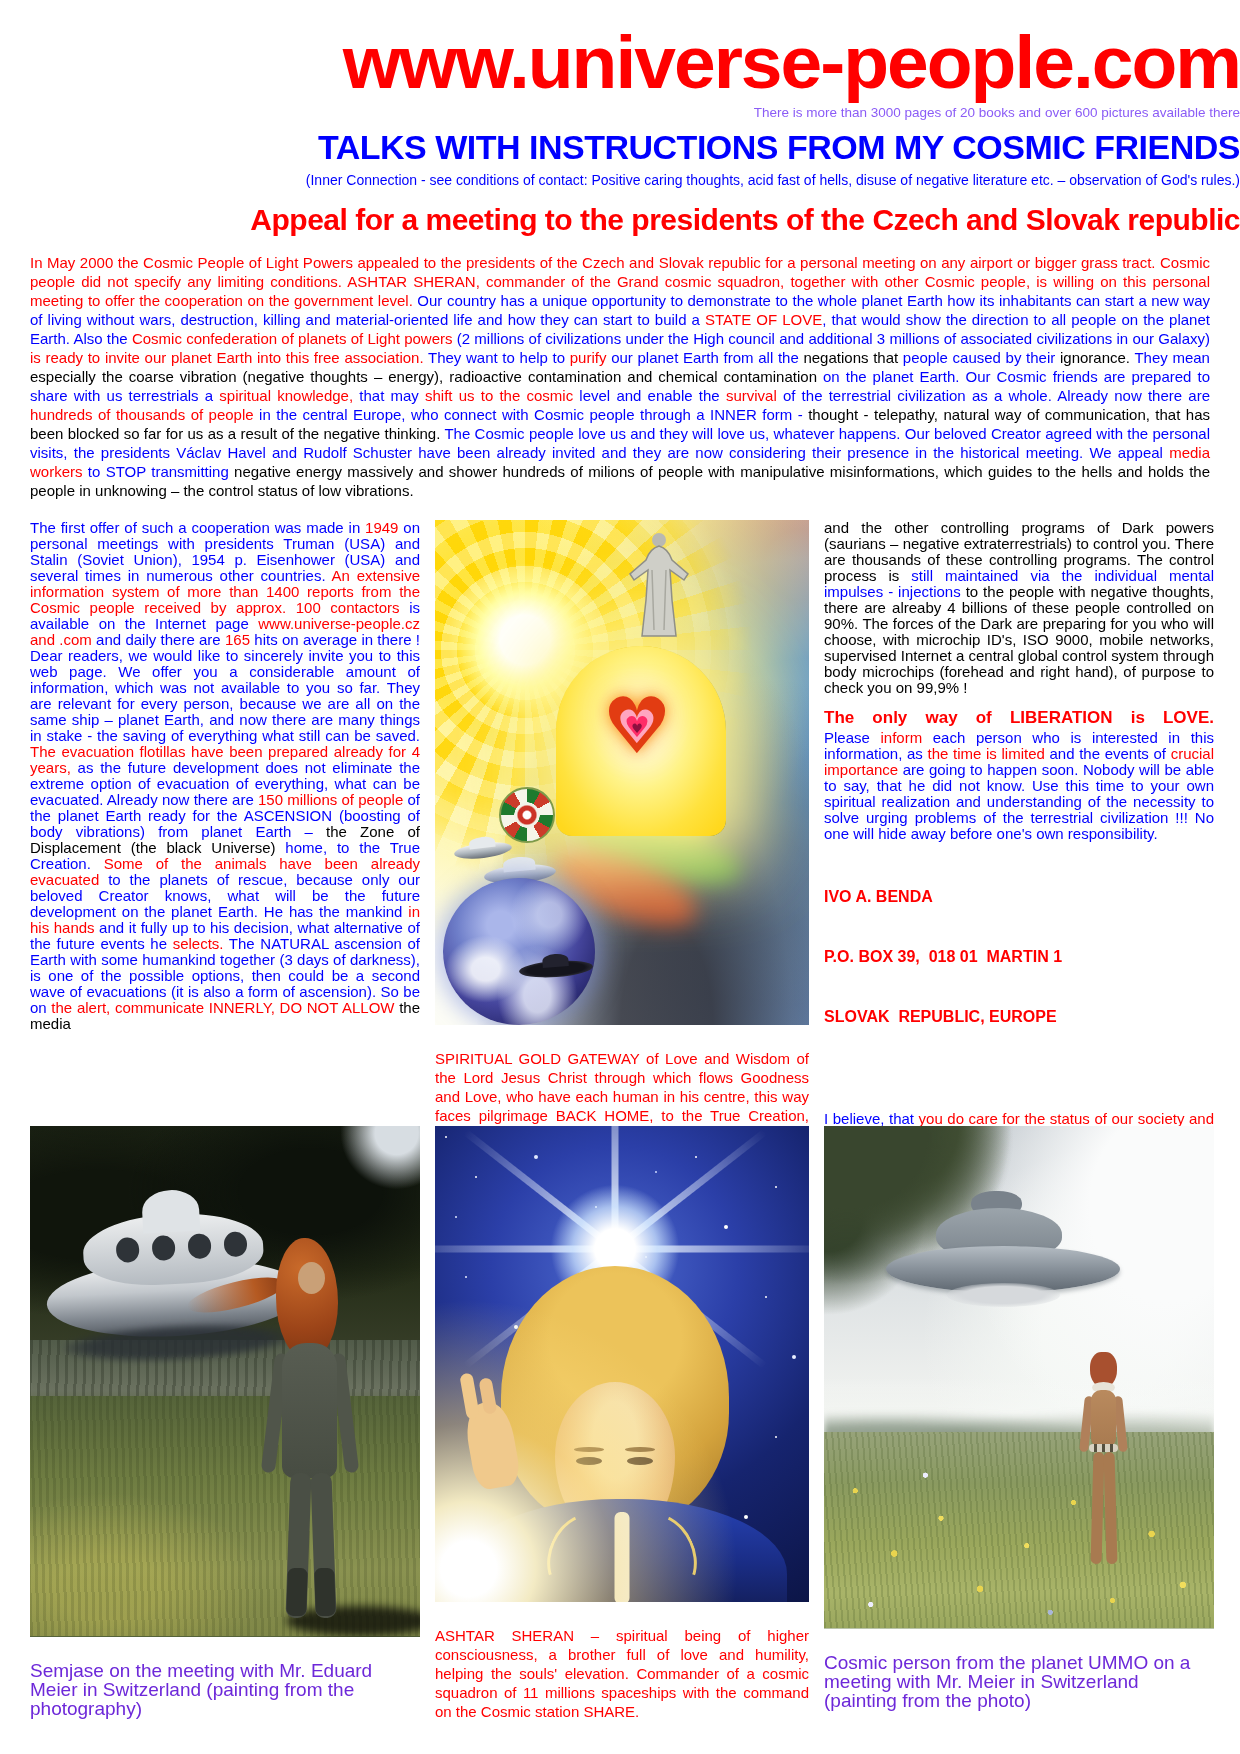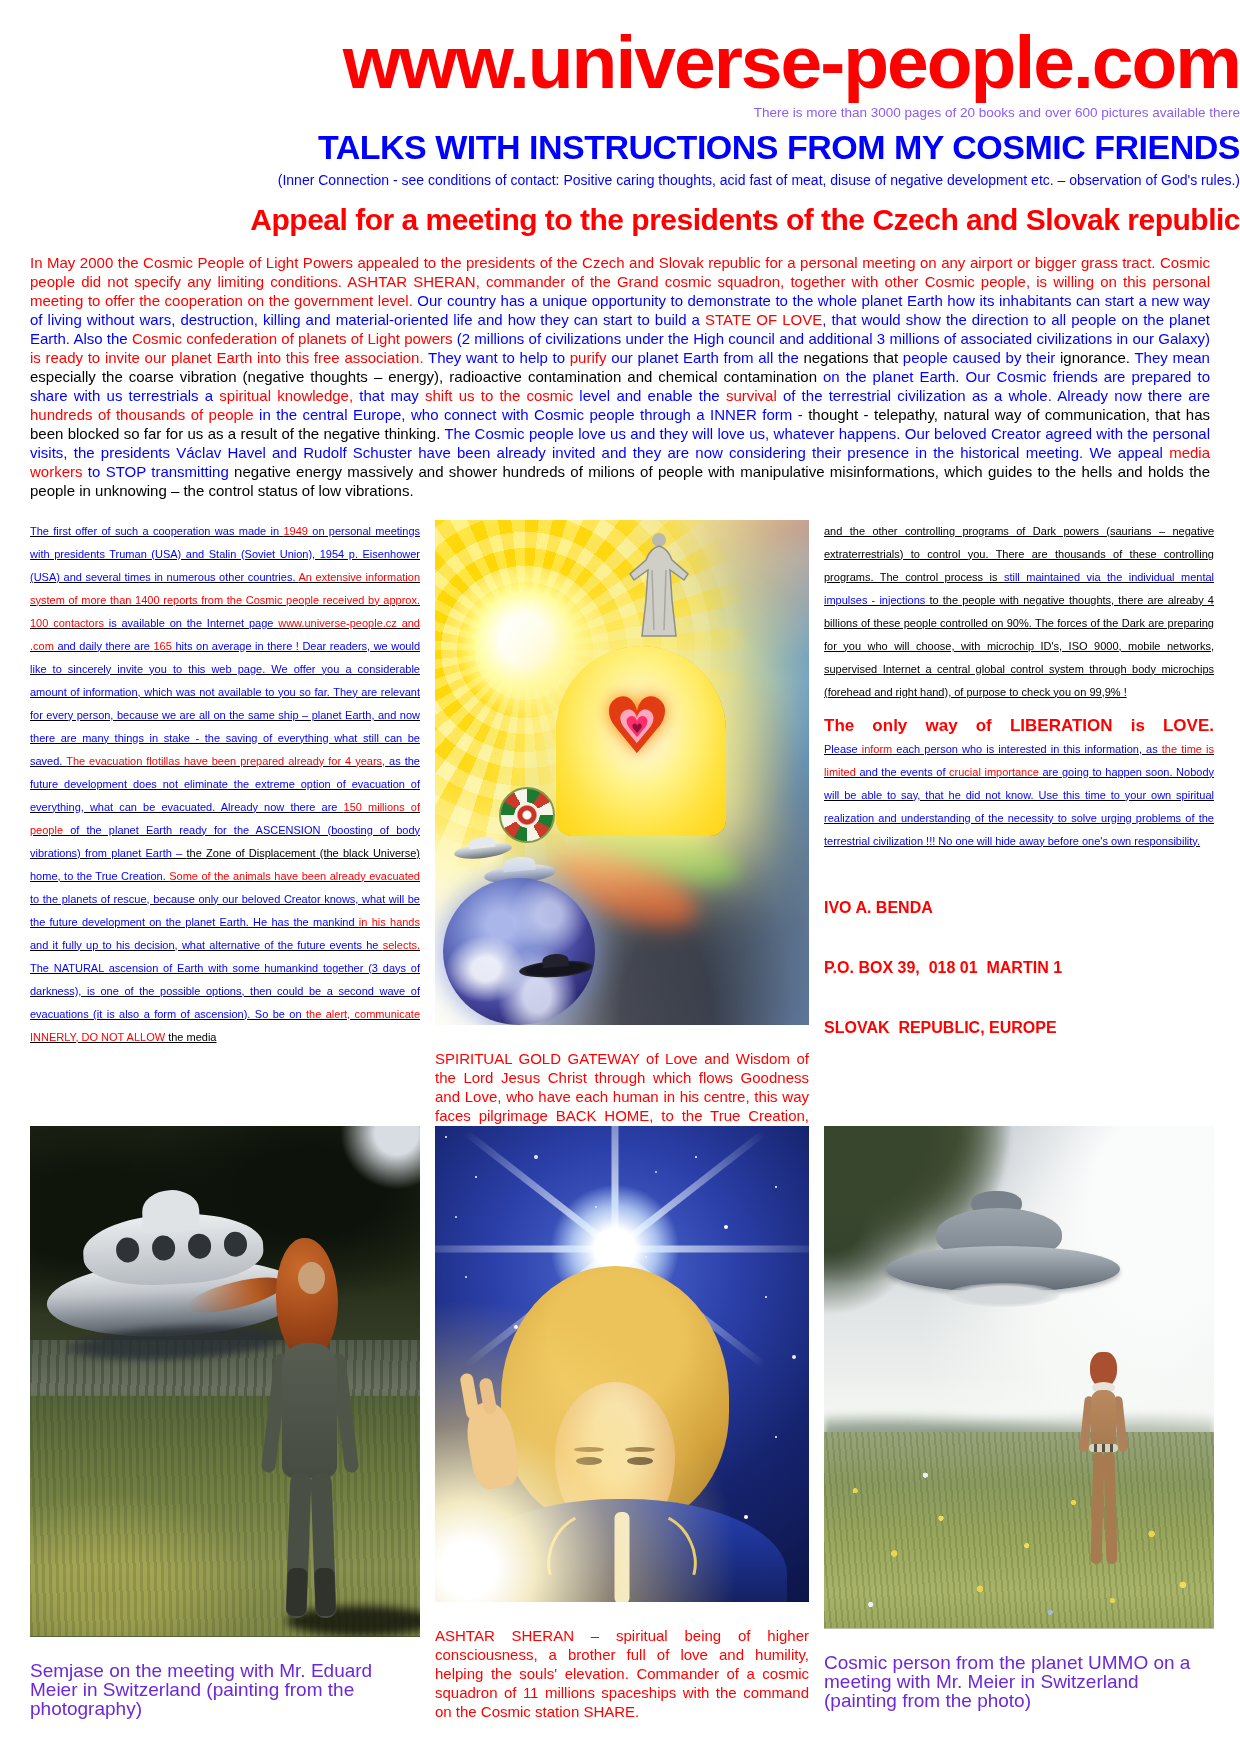--- a/index.html
+++ b/index.html
@@ -21,21 +21,21 @@
   .appeal { margin-top:15px; font-size:30px; font-weight:bold; color:#ff0000; letter-spacing:-0.5px; white-space:nowrap; }
 
   .intro { margin:16px 30px 0; font-size:15px; line-height:19px; text-align:justify; }
 
   .cols {
     display:grid; grid-template-columns:390px 374px 390px; column-gap:15px;
     margin:20px 30px 0;
   }
   .cols.toprow { height:606px; }
   .cols.bottom { margin-top:0; }
-  .body-text { font-size:11px; line-height:23px; text-align:justify;text-decoration:underline; }
+  .body-text { font-size:15px; line-height:16px; text-align:justify; }
   .lib-heading { margin:12px 0 2px; font-size:17px; font-weight:bold; color:#ff0000; text-align:justify; text-align-last:justify; }
   .address { margin-top:5px; text-align:left; color:#ff0000; font-weight:bold; font-size:16px; line-height:20px; white-space:pre-wrap; }
   .believe { margin-top:44px; }
   .signoff1 { margin-top:2px; color:#0000ff; font-size:15px; line-height:18.4px; text-align:center; }
   .signoff2 { color:#0000ff; font-size:15px; line-height:18.4px; text-align:right; white-space:pre-wrap; }
 
   .caption { margin-top:24px; font-size:15px; line-height:19px; }
   .red-cap { color:#ff0000; text-align:justify; }
   .blue-cap { color:#6d28d9; text-align:left; font-size:19px; }
 
@@ -251,21 +251,21 @@
 </style>
 </head>
 <body>
 
 <div class="page">
 
   <header>
     <h1 class="site-title">www.universe-people.com</h1>
     <div class="site-subtitle">There is more than 3000 pages of 20 books and over 600 pictures available there</div>
     <h2 class="talks">TALKS WITH INSTRUCTIONS FROM MY COSMIC FRIENDS</h2>
-    <div class="talks-note">(Inner Connection - see conditions of contact: Positive caring thoughts, acid fast of meat, disuse of negative development etc. – observation of God's rules.)</div>
+    <div class="talks-note">(Inner Connection - see conditions of contact: Positive caring thoughts, acid fast of hells, disuse of negative literature etc. – observation of God's rules.)</div>
     <h3 class="appeal">Appeal for a meeting to the presidents of the Czech and Slovak republic</h3>
   </header>
 
   <p class="intro"><span class="c-r">In May 2000 the Cosmic People of Light Powers appealed to the presidents of the Czech and Slovak republic for a personal meeting on any airport or bigger grass tract. Cosmic people did not specify any limiting conditions. ASHTAR SHERAN, commander of the Grand cosmic squadron, together with other Cosmic people, is willing on this personal meeting to offer the cooperation on the government level. </span><span class="c-b">Our country has a unique opportunity to demonstrate to the whole planet Earth how its inhabitants can start a new way of living without wars, destruction, killing and material-oriented life and how they can start to build a </span><span class="c-r">STATE OF LOVE</span><span class="c-b">, that would show the direction to all people on the planet Earth. Also the </span><span class="c-r">Cosmic confederation of planets of Light powers</span><span class="c-b"> (2 millions of civilizations under the High council and additional 3 millions of associated civilizations in our Galaxy) </span><span class="c-r">is ready to invite our planet Earth into this free association.</span><span class="c-b"> They want to help to </span><span class="c-r">purify</span><span class="c-b"> our planet Earth from all the </span><span class="c-k">negations that </span><span class="c-b">people caused by their </span><span class="c-k">ignorance. </span><span class="c-b">They mean </span><span class="c-k">especially the coarse vibration (negative thoughts – energy), radioactive contamination and chemical contamination </span><span class="c-b">on the planet Earth. Our Cosmic friends are prepared to share with us terrestrials a </span><span class="c-r">spiritual knowledge,</span><span class="c-b"> that may </span><span class="c-r">shift us to the cosmic</span><span class="c-b"> level and enable the </span><span class="c-r">survival</span><span class="c-b"> of the terrestrial civilization as a whole. Already now there are </span><span class="c-r">hundreds of thousands of people</span><span class="c-b"> in the central Europe, who connect with Cosmic people through a INNER form - </span><span class="c-k">thought - telepathy, natural way of communication, that has been blocked so far for us as a result of the negative thinking.</span><span class="c-b">  The Cosmic people love us and they will love us, whatever happens. Our beloved Creator agreed with the personal visits, the presidents Václav Havel and Rudolf Schuster have been already invited and they are now considering their presence in the historical meeting. We appeal </span><span class="c-r">media workers</span><span class="c-b"> to STOP transmitting </span><span class="c-k">negative energy massively and shower hundreds of milions of people with manipulative misinformations, which guides to the hells and holds the people in unknowing – the control status of low vibrations.</span></p>
 
   <div class="cols toprow">
 
     <div>
       <p class="body-text"><span class="c-b">The first offer of such a cooperation was made in </span><span class="c-r">1949</span><span class="c-b"> on personal meetings with presidents Truman (USA) and Stalin (Soviet Union), 1954 p. Eisenhower (USA) and several times in numerous other countries. </span><span class="c-r">An extensive information system of more than 1400 reports from the Cosmic people received by approx. 100 contactors</span><span class="c-b"> is available on the Internet page </span><span class="c-r">www.universe-people.cz and .com</span><span class="c-b"> and daily there are </span><span class="c-r">165</span><span class="c-b"> hits on average in there !  Dear readers, we would like to sincerely invite you to this web page. We offer you a considerable amount of information, which was not available to you so far. They are relevant for every person, because we are all on the same ship – planet Earth, and now there are many things in stake - the saving of everything what still can be saved. </span><span class="c-r">The evacuation flotillas have been prepared already for 4 years,</span><span class="c-b"> as the future development does not eliminate the extreme option of evacuation of everything, what can be evacuated. Already now there are </span><span class="c-r">150 millions of people</span><span class="c-b"> of the planet Earth ready for the ASCENSION (boosting of body vibrations) from planet Earth – </span><span class="c-k">the Zone of Displacement  (the black Universe) </span><span class="c-b">home, to the True Creation. </span><span class="c-r">Some of the animals have been already evacuated</span><span class="c-b"> to the planets of rescue, because only our beloved Creator knows, what will be the future development on the planet Earth. He has the mankind </span><span class="c-r">in his hands</span><span class="c-b"> and it fully up to his decision, what alternative of the future events he </span><span class="c-r">selects.</span><span class="c-b"> The NATURAL ascension of Earth with some humankind together (3 days of darkness), is one of the possible options, then could be a second wave of evacuations (it is also a form of ascension). So be on </span><span class="c-r">the alert, communicate INNERLY, DO NOT ALLOW</span><span class="c-k"> the media</span></p>
     </div>

